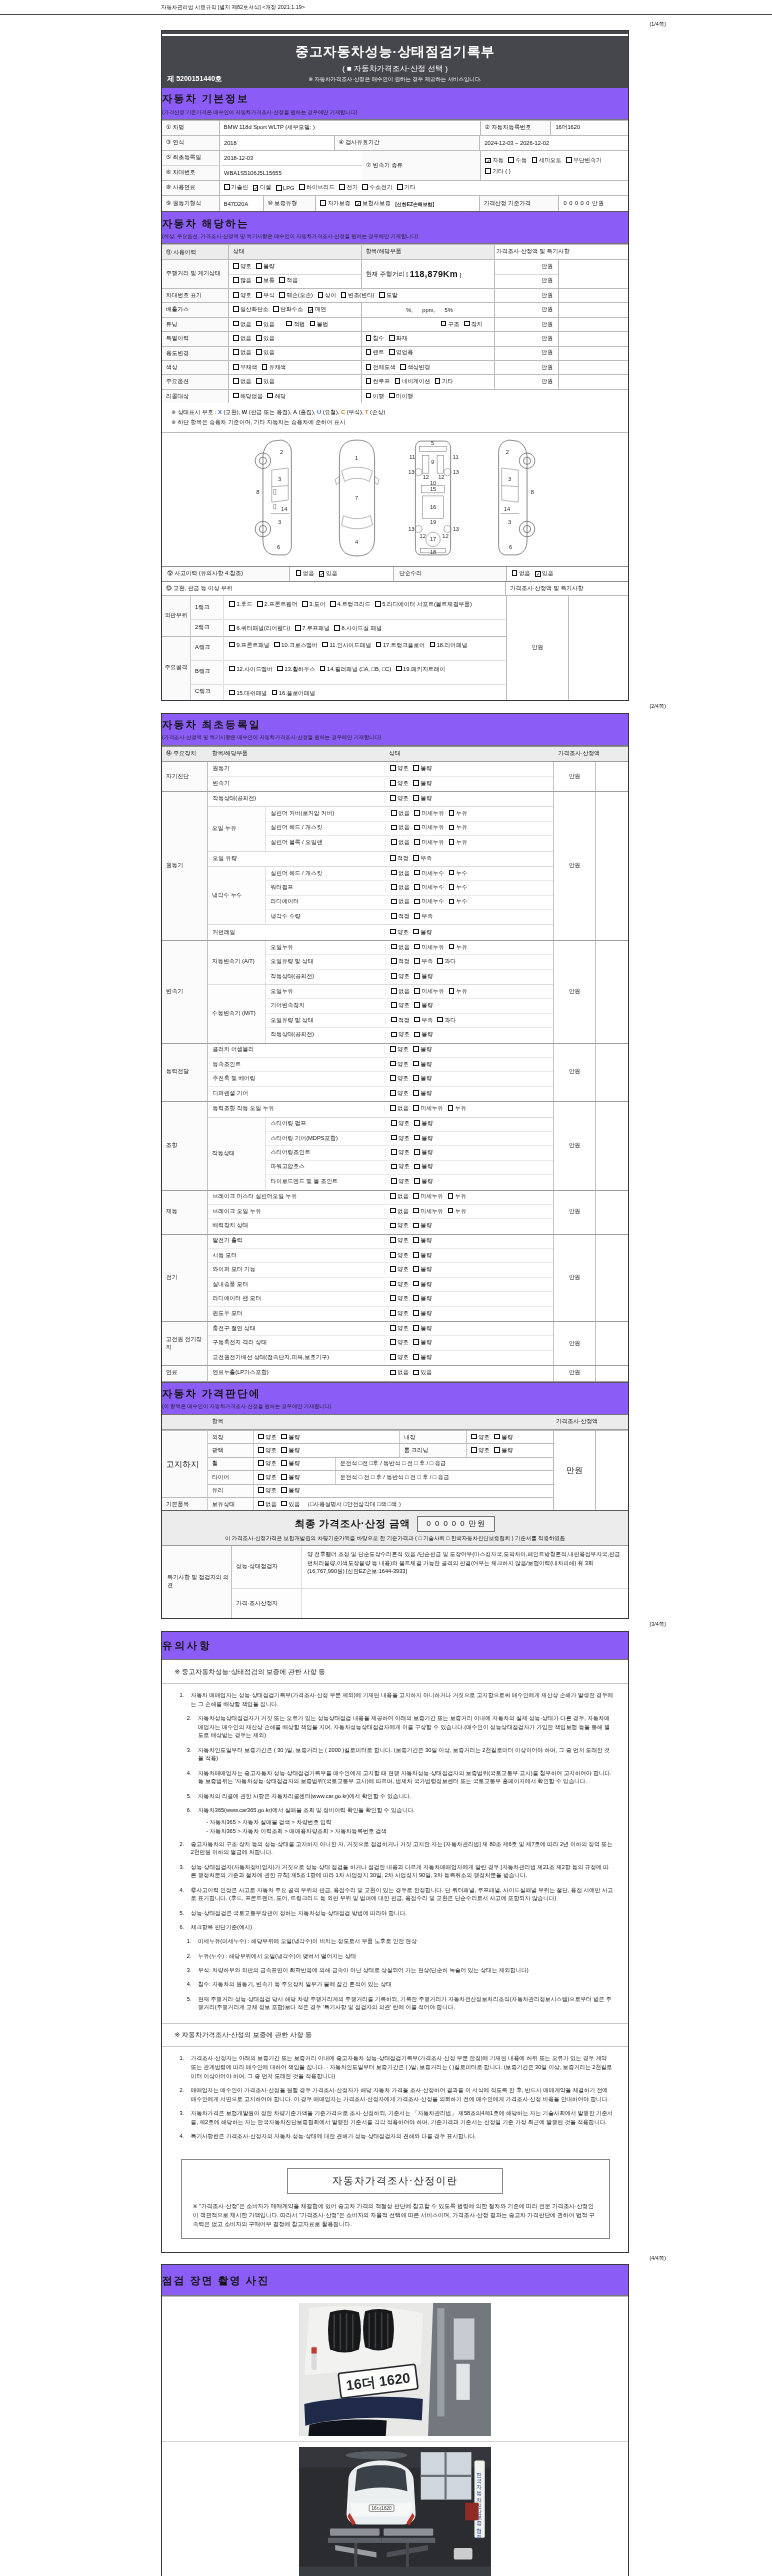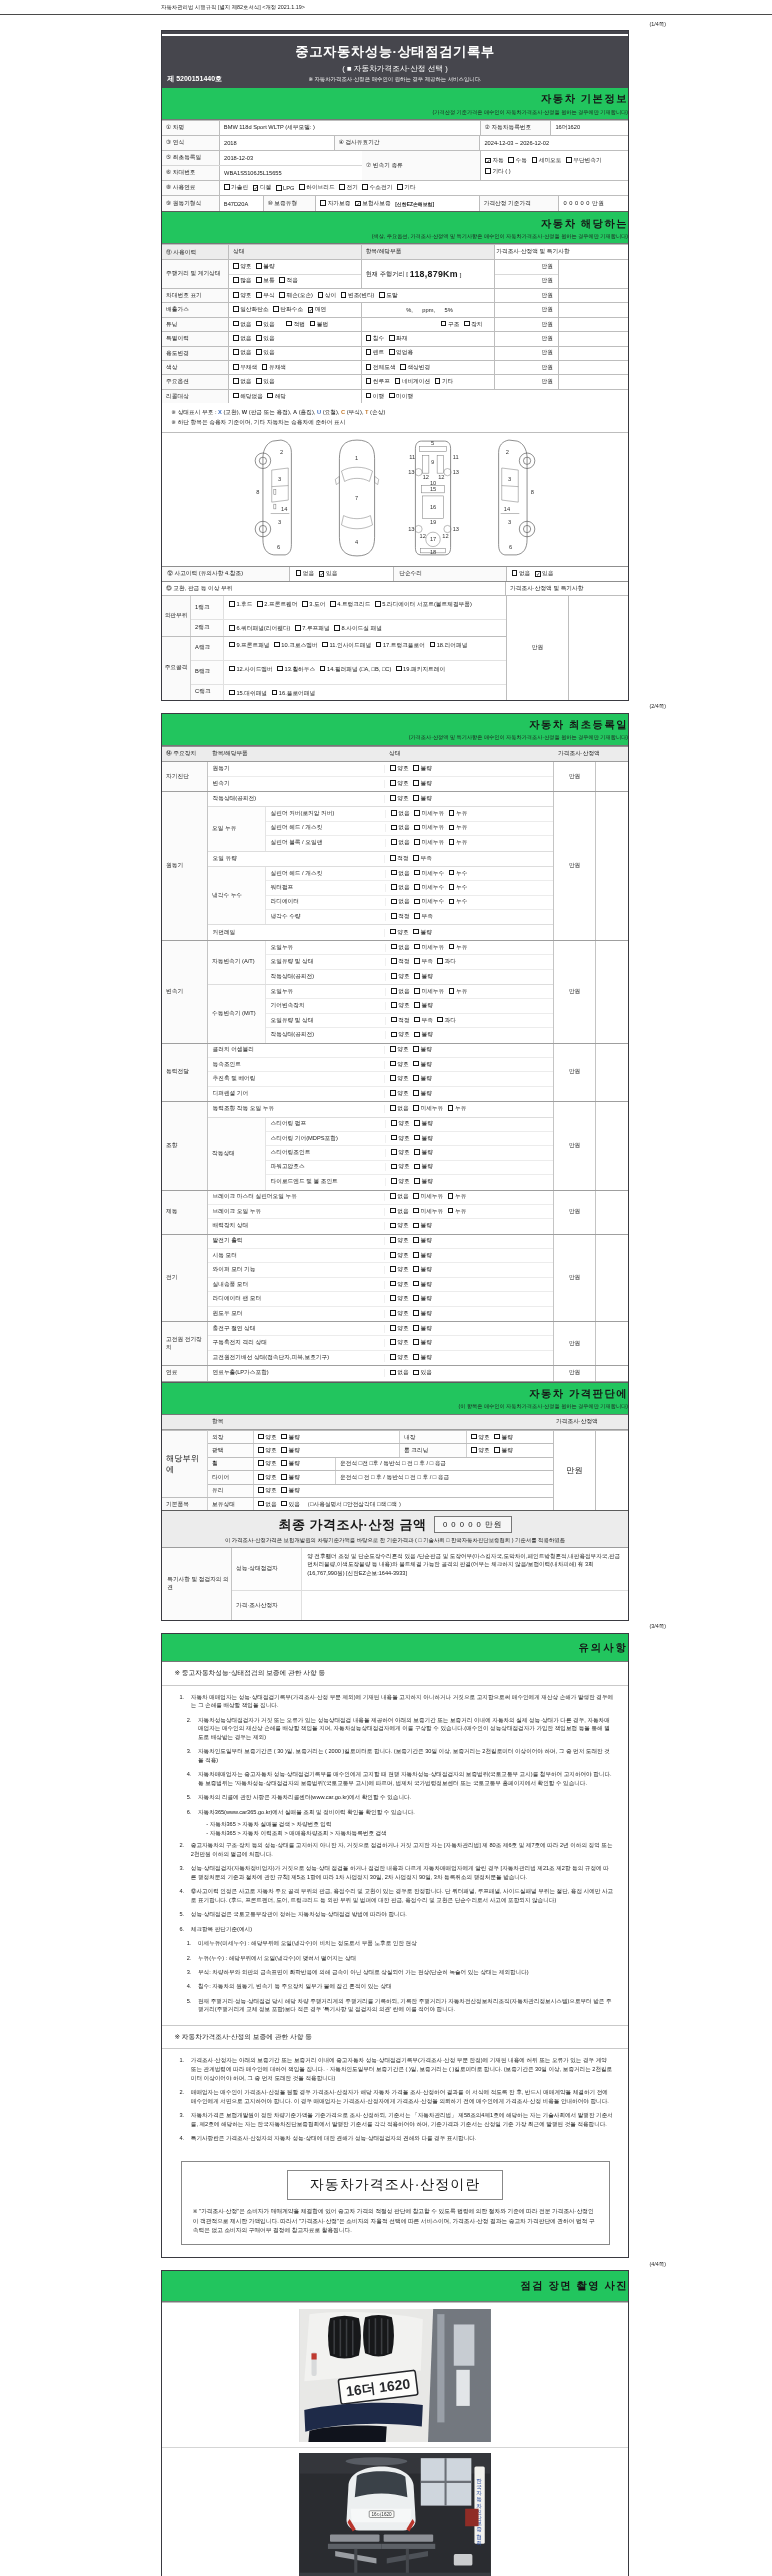--- a/index.html
+++ b/index.html
@@ -9,21 +9,21 @@
 .topline{position:absolute;top:14px;left:0;width:773px;border-top:0.8px solid #4a4a4a}
 .doc{position:absolute;left:161px;top:18.5px;width:468px}
 .pmark{text-align:right;font-size:5.4px;padding:2.1px 0 2.6px;margin-right:-37px;color:#222}
 .part{border:1.1px solid #3a3a41;background:#fff}
 .dhbar{height:2.6px;background:#46464d;margin-bottom:2.1px}
 .dh{background:#46464d;color:#fff;text-align:center;position:relative;padding:6.7px 0 4.6px}
 .dh .t1{font-size:13.4px;font-weight:700;letter-spacing:0.5px}
 .dh .t2{font-size:7.7px;margin-top:3.1px}
 .dh .t3{font-size:5.4px;margin-top:2.6px;color:#f0f0f0}
 .dh .dno{position:absolute;left:5.2px;bottom:3.6px;font-size:7px;font-weight:700;text-align:left}
-.st{background:#22c55e;border-bottom:0.6px solid #777;text-align:right;padding:4.6px 0 3.6px}
+.st{background:#8b5cf6;border-bottom:0.6px solid #777;text-align:left;padding:4.6px 0 3.6px}
 .st h2{font-size:10.3px;font-weight:700;letter-spacing:1.5px}
 .st .sn{font-size:5.2px;margin-top:2.1px;color:#1d1d1d}
 .cb{display:inline-block;width:5.7px;height:5.7px;border:0.8px solid #191919;margin-right:1.5px;font-size:5.2px;line-height:4.6px;text-align:center;font-weight:700;vertical-align:-0.8px;background:#fff;color:#111}
 .opt{margin-right:4.6px;white-space:nowrap;font-size:5.7px;display:inline-block}
 
 .bt{font-size:5.7px}
 .btr{display:flex;border-top:0.5px solid #bdbdbd}
 .btc{padding:3.1px 3.1px 2.6px 4.1px;border-right:0.5px solid #bdbdbd;display:flex;align-items:center}
 .btc:last-child{border-right:none}
 .blab{background:#fafafa}
@@ -86,21 +86,21 @@
 
 .orow{display:flex;border-top:0.5px solid #bdbdbd;font-size:5.7px;min-height:13.4px;align-items:stretch}
 .oc{display:flex;align-items:center;padding:2.1px 2.1px 1.5px 4.1px;border-right:0.5px solid #cfcfcf}
 .og{width:46px;background:#fafafa}
 .ol{width:46px;background:#fcfcfc}
 .oprice{width:42px;border-left:0.5px solid #bdbdbd;display:flex;align-items:center;justify-content:center}
 .ox{width:33px;border-left:0.5px solid #bdbdbd}
 
 .fbox{background:#ececec;border-top:0.8px solid #5c5c5c;padding:4.1px 0 3.6px;text-align:center}
 .fline{display:flex;align-items:center;justify-content:center;gap:7.2px}
-.flab{font-size:13px;font-weight:700;letter-spacing:0.5px}
+.flab{font-size:10px;font-weight:700;letter-spacing:0.5px}
 .fval{border:0.7px solid #777;background:#f6f6f6;padding:2.1px 8.2px;font-size:7.7px;letter-spacing:1px}
 .fnote{font-size:5.4px;margin-top:3.1px}
 
 .sp{display:flex;border-top:0.5px solid #9d9d9d;font-size:5.7px}
 .spl{width:70px;background:#fbfbfb;border-right:0.5px solid #c4c4c4;display:flex;align-items:center;padding-left:5.2px}
 .spm{flex:1}
 .sprow{display:flex;border-bottom:0.5px solid #ddd}
 .sprow:last-child{border-bottom:none}
 .spk{width:70px;border-right:0.5px solid #e0e0e0;background:#fdfdfd;display:flex;align-items:center;padding:3.1px 2.1px 3.1px 4.1px}
 .spv{flex:1;padding:3.6px 5.2px 3.1px;line-height:1.55;font-size:5.6px}
@@ -109,21 +109,21 @@
 
 .cau{padding:0 0 7.2px}
 .cauh{border-bottom:0.5px solid #c9c9c9;padding:7.2px 0 6.2px 12.4px;font-size:6.7px;font-weight:400}
 .cauitems{padding:7.2px 14.4px 5.2px 17.5px}
 .ci{display:flex;margin-bottom:5.7px;font-size:5.6px;line-height:1.55}
 .cin{width:11.3px;flex:none}
 .cit{flex:1}
 .ci.ind1{margin-left:7.2px}
 .ci.ind2{margin-left:15.5px;margin-top:-2.6px;margin-bottom:3.6px}
 .pbox{margin:7.2px 18.5px 5.2px;border:0.7px solid #888;padding:8.2px 11.3px 9.3px}
-.pboxt{width:216px;margin:0 auto 7.2px;border:0.7px solid #888;text-align:center;font-size:14px;letter-spacing:1px;padding:5.2px 0}
+.pboxt{width:216px;margin:0 auto 7.2px;border:0.7px solid #888;text-align:center;font-size:10px;letter-spacing:1px;padding:5.2px 0}
 .pboxp{font-size:5.7px;line-height:1.6}
 
 .pharea{padding:4.1px 0 5.2px;border-top:0.5px solid #bdbdbd}
 .phrow{display:flex;justify-content:center;padding:2.6px 0}
 .phsep{border-top:0.5px solid #d5d5d5;margin:2.1px 0}
 .b{font-weight:700}
 .gasv{white-space:pre;font-size:5.7px}
 .mile{font-size:6.2px}
 .milev{font-size:8.8px;font-weight:700;letter-spacing:0.3px}
 .small{font-size:4.9px}
@@ -849,21 +849,21 @@
 
     <div class="dthead" style="border-top:none">
       <div style="width:46px"></div>
       <div style="flex:1">항목</div>
       <div style="width:76px">가격조사·산정액</div>
     </div>
 
     <div style="display:flex">
       <div style="flex:1">
         <div style="display:flex">
-          <div class="oc og" style="border-top:0.5px solid #bdbdbd">해당부위에</div>
+          <div class="oc og" style="border-top:0.5px solid #bdbdbd">고지하지</div>
           <div style="flex:1">
             <div class="orow">
               <div class="oc ol">외장</div>
               <div class="oc" style="width:146px">
                   <span class="opt"><span class="cb"></span><span>양호</span></span>
                   <span class="opt"><span class="cb"></span><span>불량</span></span>
                 </div>
               <div class="oc ol" style="width:67px">내장</div>
               <div class="oc" style="flex:1;border-right:none">
                   <span class="opt"><span class="cb"></span><span>양호</span></span>

